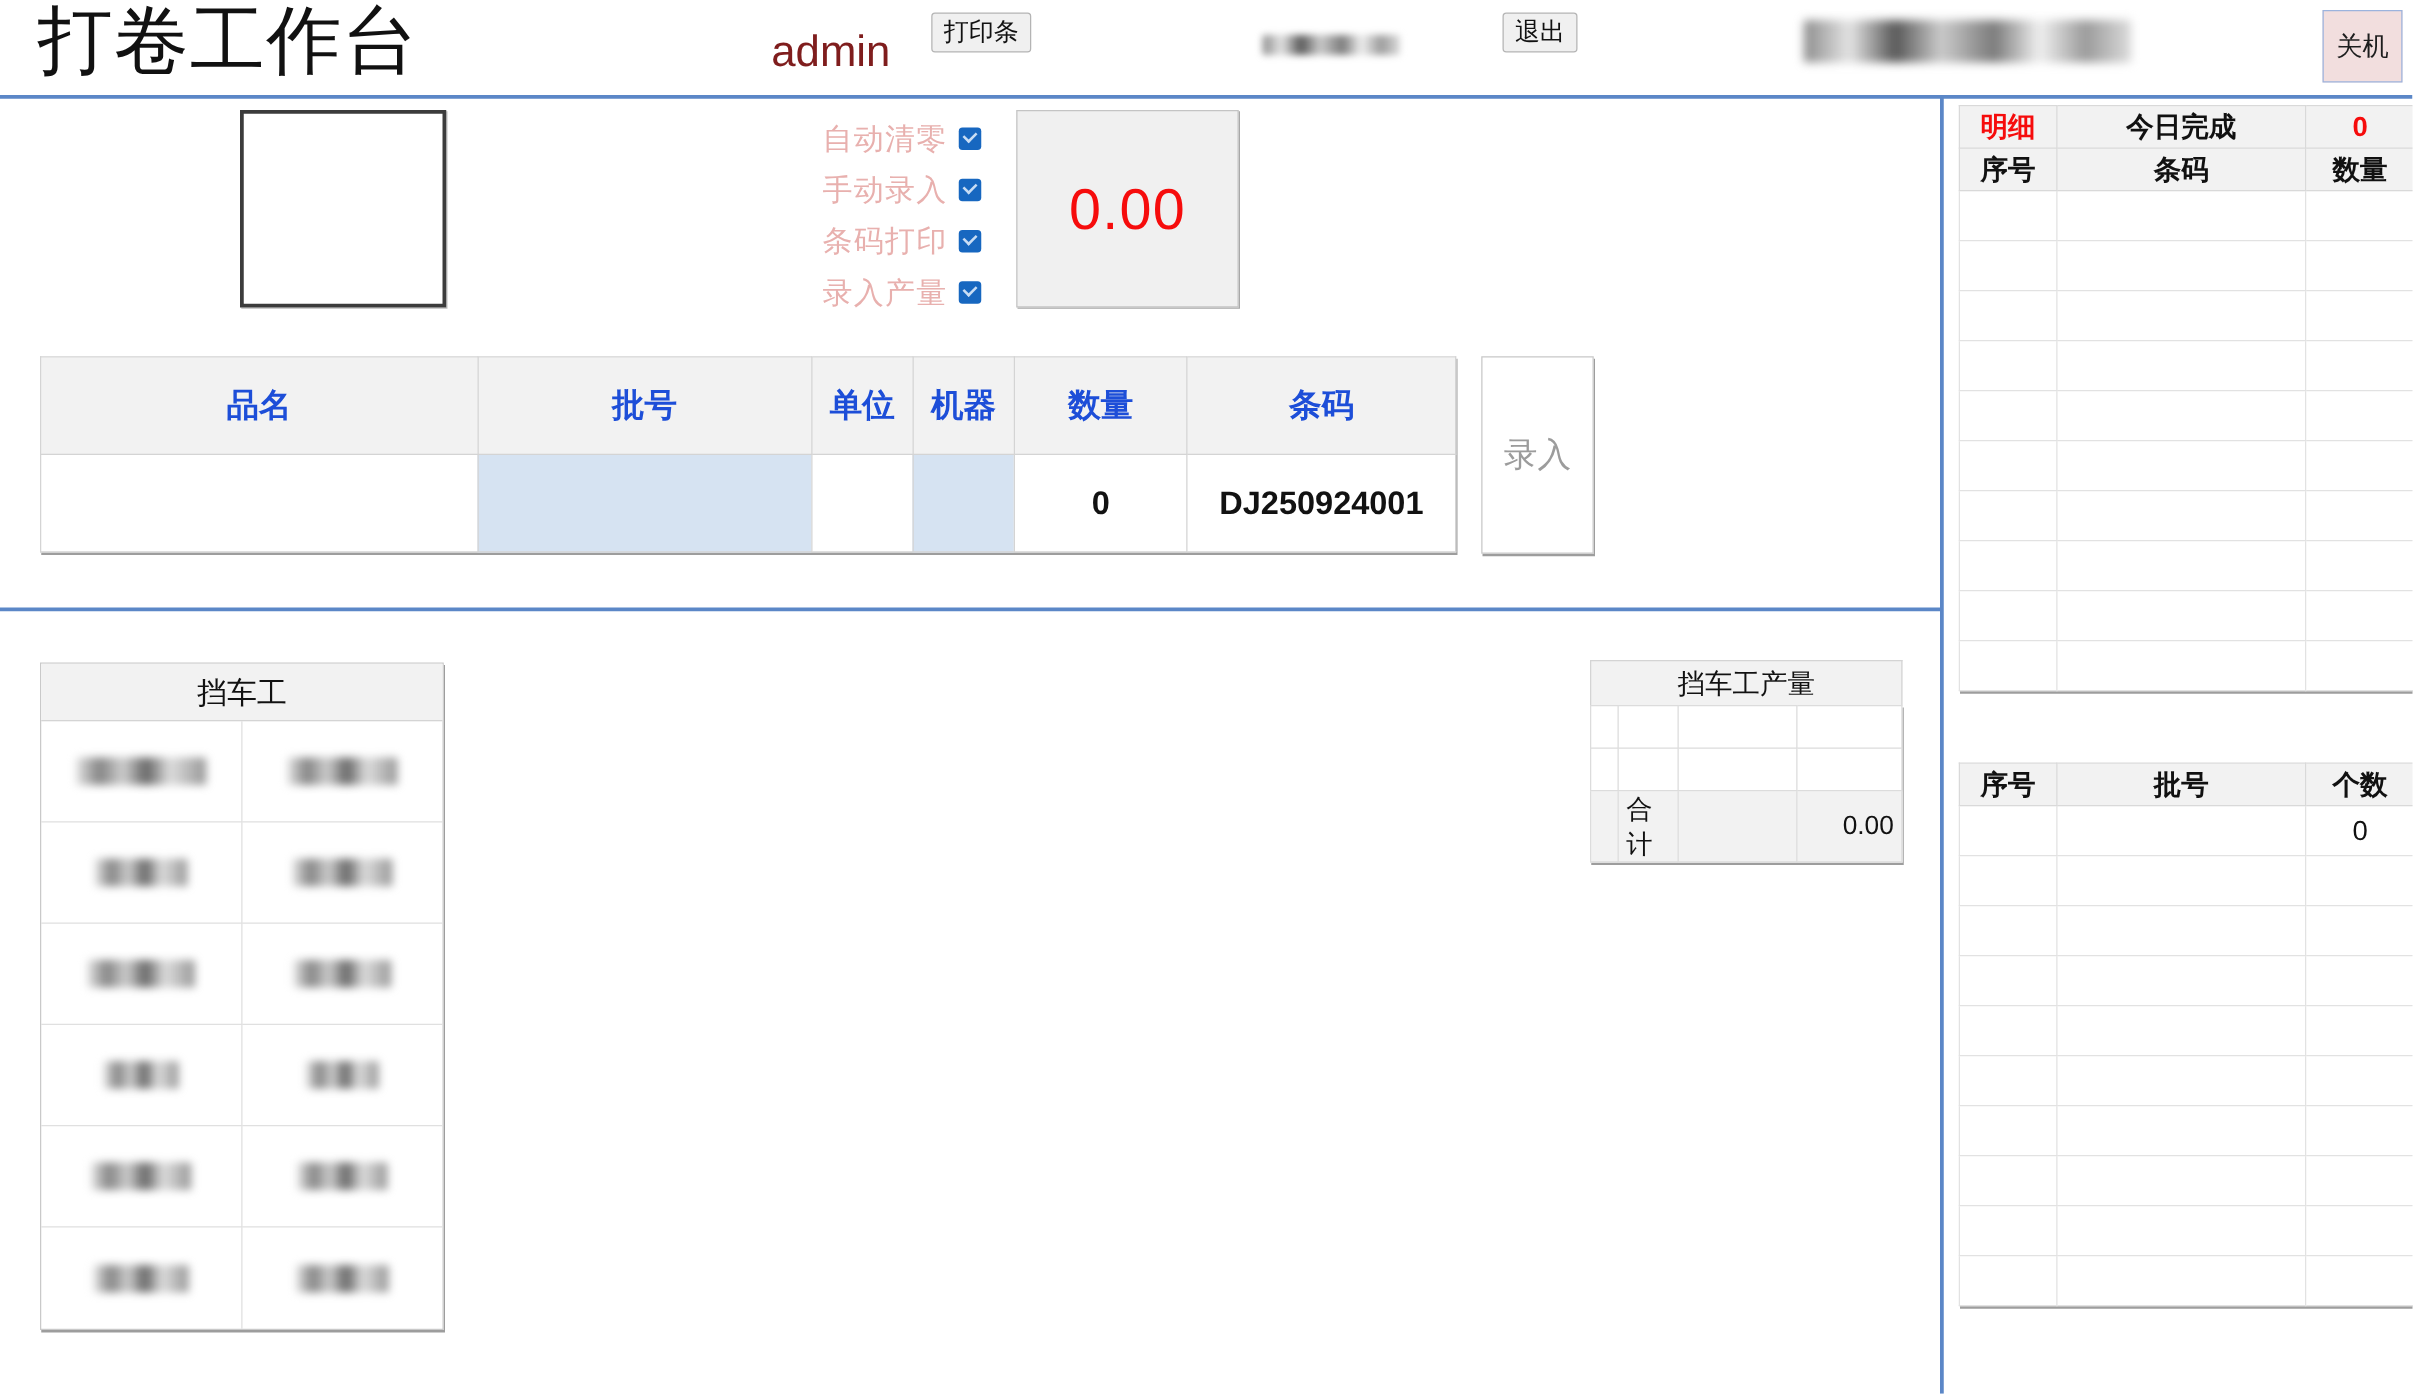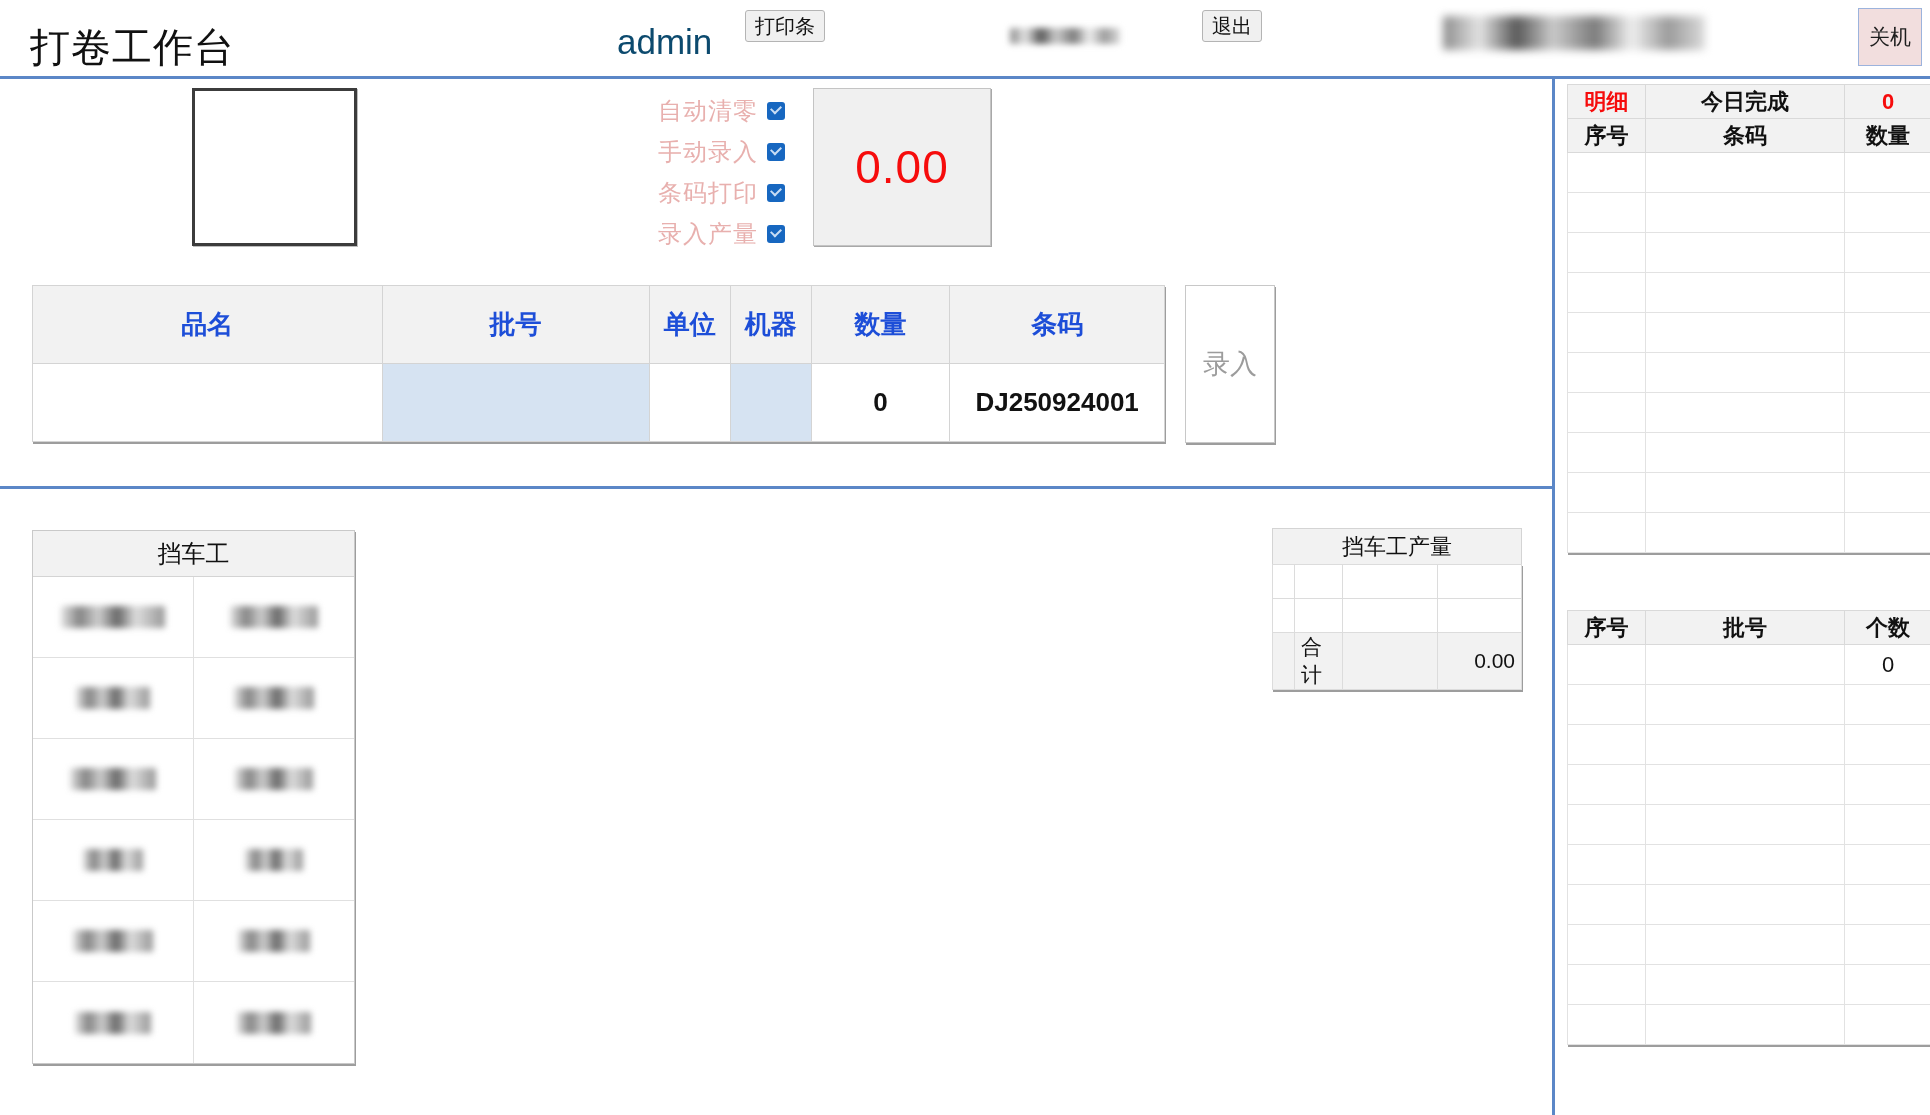--- a/index.html
+++ b/index.html
@@ -19,33 +19,33 @@
 
   
   .header {
     position: absolute;
     left: 0; top: 0;
     width: 1930px; height: 78px;
     background: #ffffff;
   }
   .app-title {
     position: absolute;
-    left: 30px; top: 14px;
-    font-size: 40px;
+    left: 30px; top: 0;
+    font-size: 60px;
     line-height: 66px;
     color: #111111;
     white-space: nowrap;
     letter-spacing: 1px;
   }
   .user-name {
     position: absolute;
     left: 617px; top: 22px;
     font-size: 35px;
     line-height: 40px;
-    color: #0c4a6e;
+    color: #7f1d1d;
     white-space: nowrap;
   }
   .hdr-btn {
     position: absolute;
     background: #f0f0f0;
     border: 1px solid #b4b4b4;
     border-radius: 3px;
     font-size: 20px;
     line-height: 22px;
     color: #111111;

